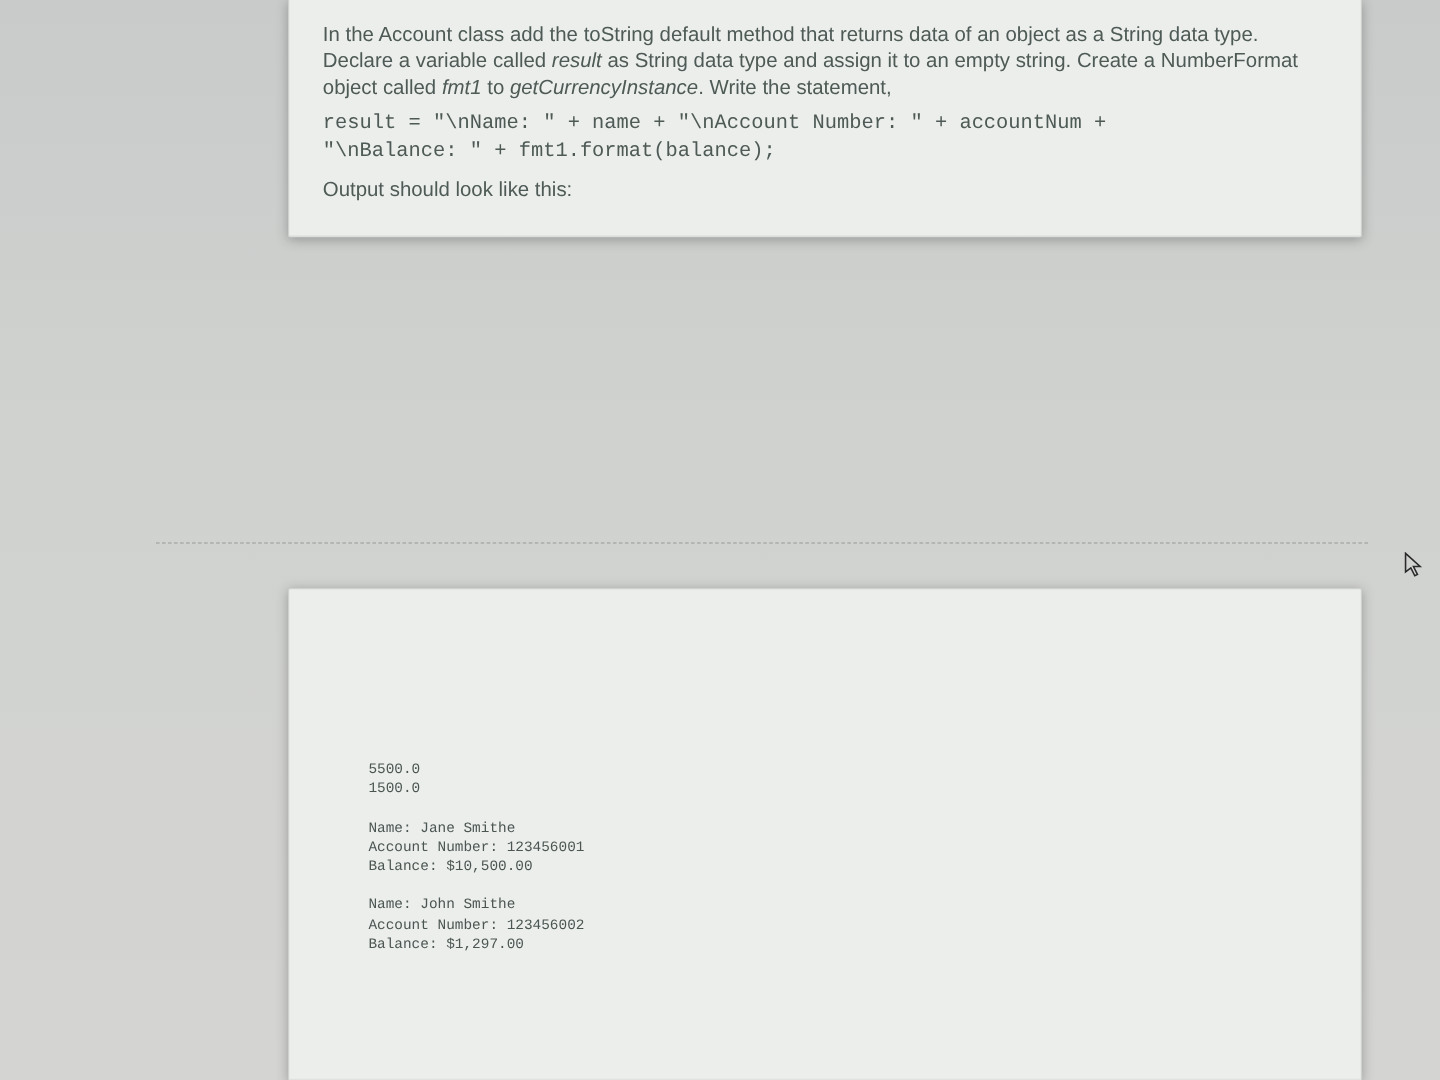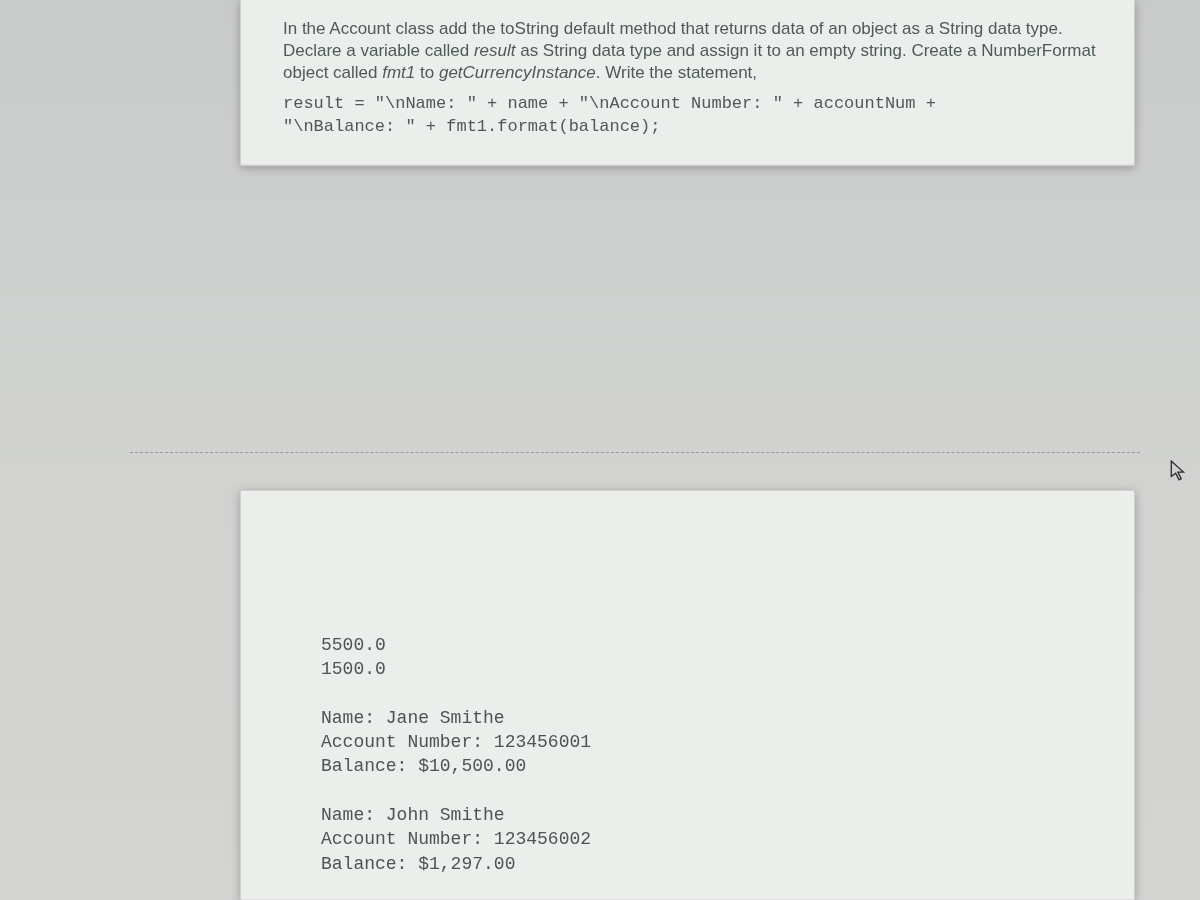--- a/index.html
+++ b/index.html
@@ -17,21 +17,21 @@
     height: 900px;
   }
   .panel {
     position: absolute;
     left: 240px;
     right: 65px;
     background: #eceeec;
     box-shadow: 0 2px 10px rgba(50,50,50,0.35), inset 0 -1px 0 rgba(0,0,0,0.05);
     border: 1px solid rgba(0,0,0,0.12);
     border-radius: 2px;
-    padding: 12px 28px 18px 42px;
+    padding: 12px 28px 18px 28px;
     box-sizing: border-box;
   }
   .panel.top {
     top: 0;
     border-top: none;
     border-top-left-radius: 0;
     border-top-right-radius: 0;
   }
   .panel.bottom {
     top: 490px;
@@ -56,21 +56,21 @@
   }
   .mono {
     font-family: "Courier New", Courier, monospace;
     color: #4e5a55;
     font-size: 17px;
   }
   .italic { font-style: italic; }
   .output {
     font-family: "Courier New", Courier, monospace;
     color: #4b5652;
-    font-size: 18px;
+    font-size: 12px;
     white-space: pre;
     line-height: 1.35;
     margin-top: 130px;
     margin-left: 38px;
   }
   .cursor {
     position: absolute;
     right: 12px;
     top: 460px;
     width: 18px;
@@ -94,20 +94,21 @@
       <span>In the Account class add the toString default method that returns data of an object as a String data type.  Declare a variable called </span><span class="italic">result</span><span> as String data type and assign it to an empty string. Create a NumberFormat object called </span><span class="italic">fmt1</span><span>  to </span><span class="italic">getCurrencyInstance</span><span>.  Write the statement,</span>
     </p>
 
     <div class="codeblock mono">
       <div>result = "\nName: " + name + "\nAccount Number: " + accountNum +</div>
       <div>"\nBalance: " + fmt1.format(balance);</div>
     </div>
 
 
 
+    <p class="prose">Output should look like this:</p>
 
   </div>
 
   <div class="separator"></div>
 
   <div class="cursor">
     <svg viewBox="0 0 16 20">
       <path d="M1 1 L1 15 L5 12 L8 18 L10 17 L7 11 L12 11 Z" fill="none" stroke="#2a2a2a" stroke-width="1.2"></path>
     </svg>
   </div>

